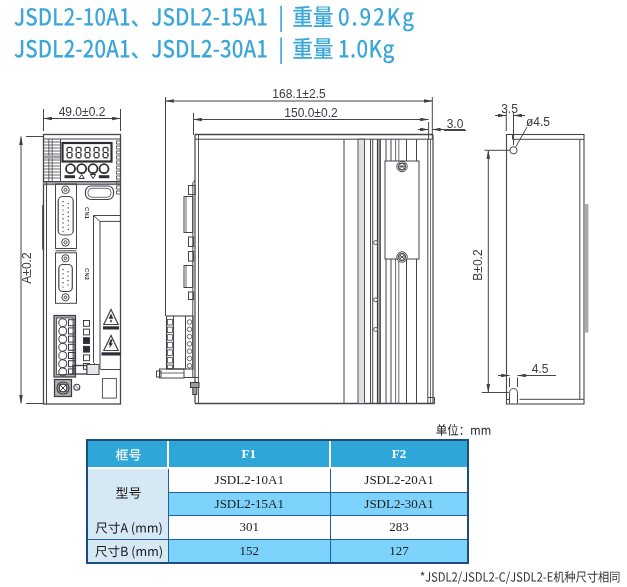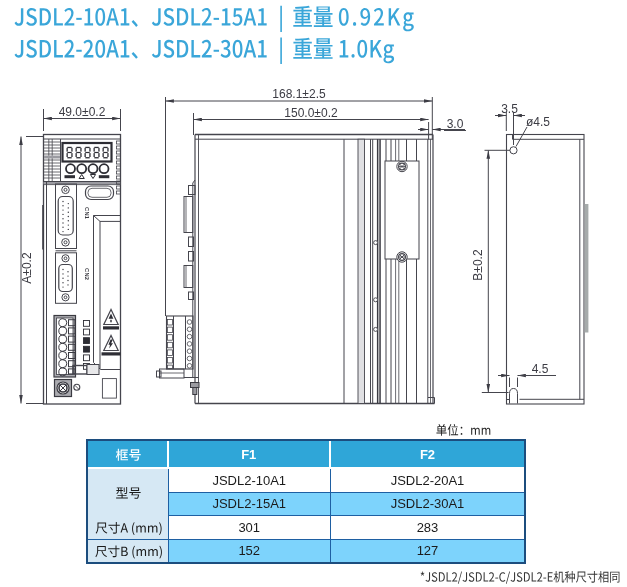--- a/index.html
+++ b/index.html
@@ -1,27 +1,27 @@
 <!DOCTYPE html>
 <html><head>
 <meta charset="utf-8">
 <style>
 html,body{margin:0;padding:0;}
 body{width:627px;height:587px;position:relative;background:#ffffff;font-family:"Liberation Sans",sans-serif;overflow:hidden;}
-table.t{position:absolute;left:86px;top:439px;border-collapse:separate;border-spacing:0;border:2px solid #1c4d7e;font-size:13px;color:#1b1b1b;table-layout:fixed;}
+table.t{position:absolute;left:86px;top:439px;border-collapse:separate;border-spacing:0;border:2px solid #1c4d7e;font-size:13px;color:#1b1b1b;table-layout:fixed;font-family:Liberation Serif, serif;}
 table.t td{text-align:center;vertical-align:middle;padding:0;white-space:nowrap;overflow:hidden;}
 td.h{background:#2fa6d8;color:#fff;font-weight:bold;height:26px;border-bottom:2.5px solid #fff;}
 td.h.br{border-right:2px solid #fff;}
 td.lc{background:#d6e8f4;border-right:1.5px solid #1e5fa2;font-size:12px;letter-spacing:-0.3px;}
 td.w{background:#ffffff;}
 td.b{background:#7dd3fc;}
 tr.r td{height:22.5px;border-bottom:1.5px solid #1e5fa2;margin-top:46px;}
 tr.r td.nb{border-bottom:none;}
 td.brd{border-right:1.5px solid #1e5fa2;}
-.c1{width:78.5px;}.c2{width:160.5px;}.c3{width:193px;}
+.c1{width:78.5px;}.c2{width:160.5px;}.c3{width:136px;}
 </style>
 </head>
 <body>
 
 <svg width="627" height="587" style="position:absolute;left:0;top:0">
 <defs>
 <marker id="ar" markerUnits="userSpaceOnUse" markerWidth="9" markerHeight="4" refX="8.6" refY="2" orient="auto-start-reverse">
         <path d="M0.2,0.2 L8.6,2 L0.2,3.8 z" fill="#3c3c44"></path>
       </marker>
 </defs>

